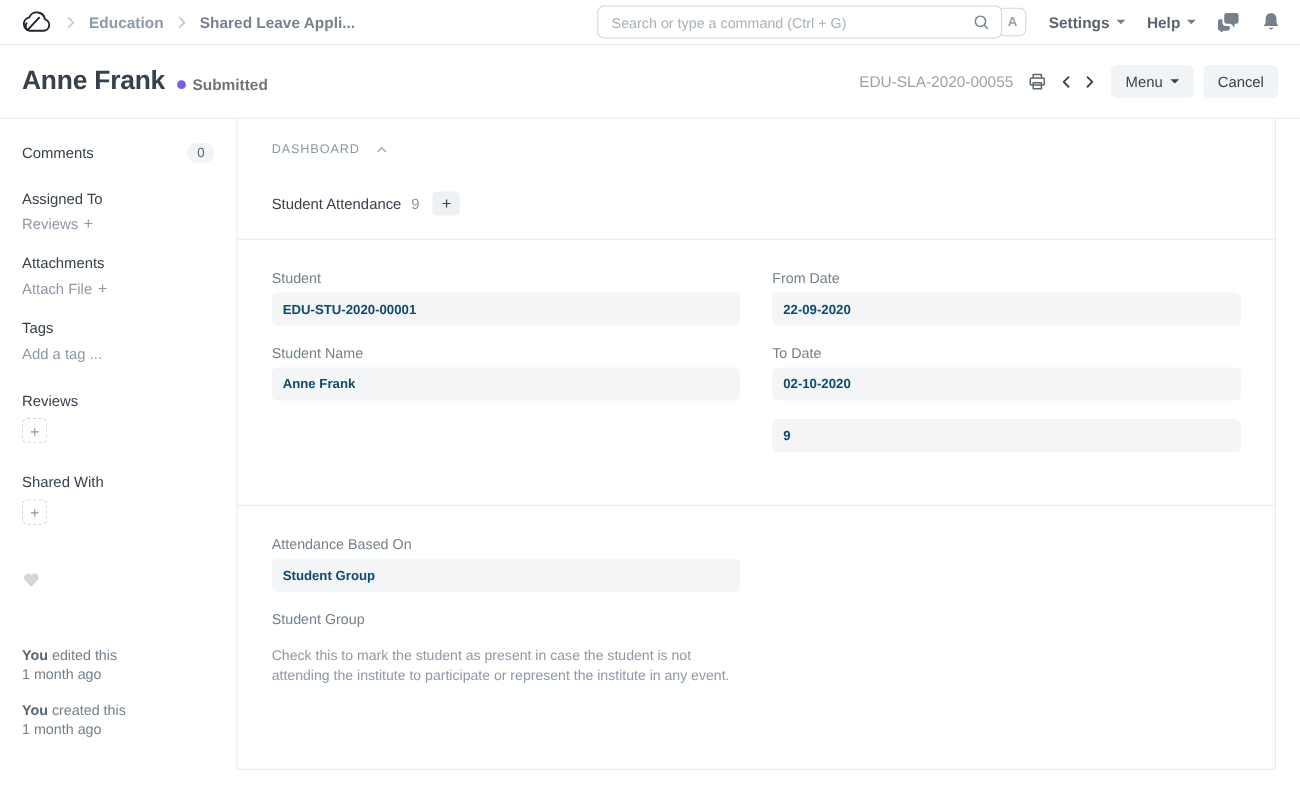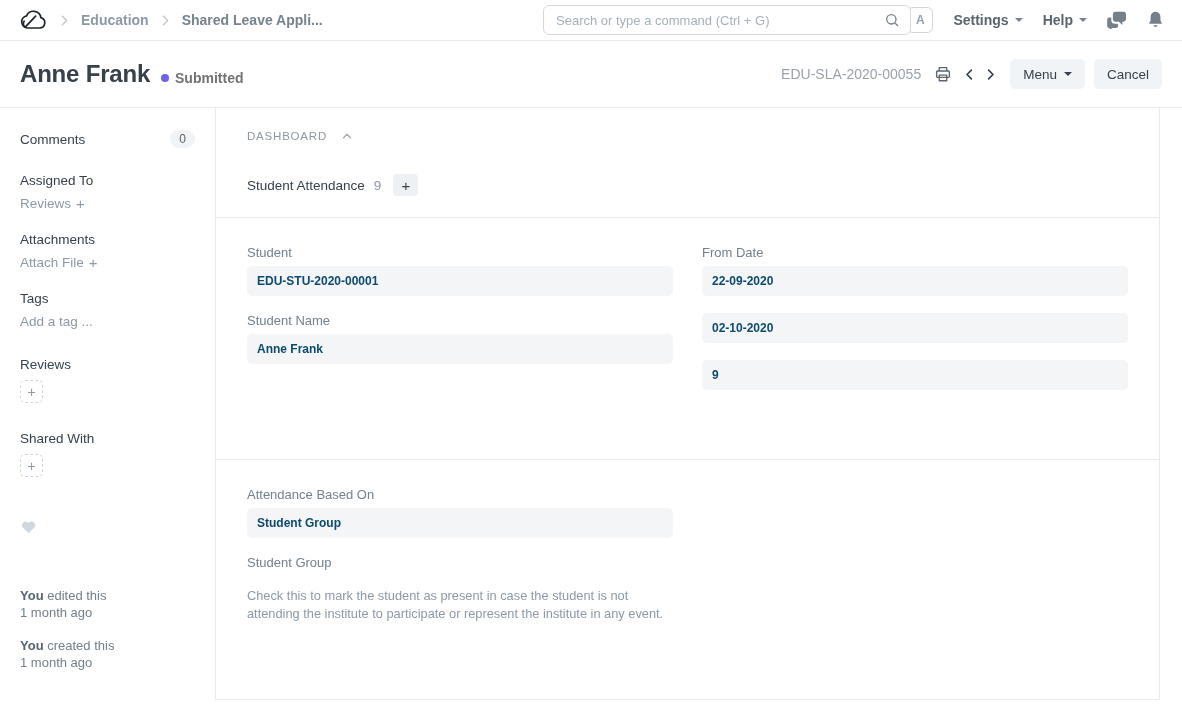--- a/index.html
+++ b/index.html
@@ -311,20 +311,21 @@
             <label class="field-label">Student Name</label>
             <div class="control-value">Anne Frank</div>
           </div>
         </div>
         <div>
           <div class="form-group">
             <label class="field-label">From Date</label>
             <div class="control-value">22-09-2020</div>
           </div>
           <div class="form-group">
+            <label class="field-label">To Date</label>
             <div class="control-value">02-10-2020</div>
           </div>
           <div class="form-group">
             <div class="control-value">9</div>
           </div>
         </div>
       </div>
     </div>
 
     <div class="form-section">

